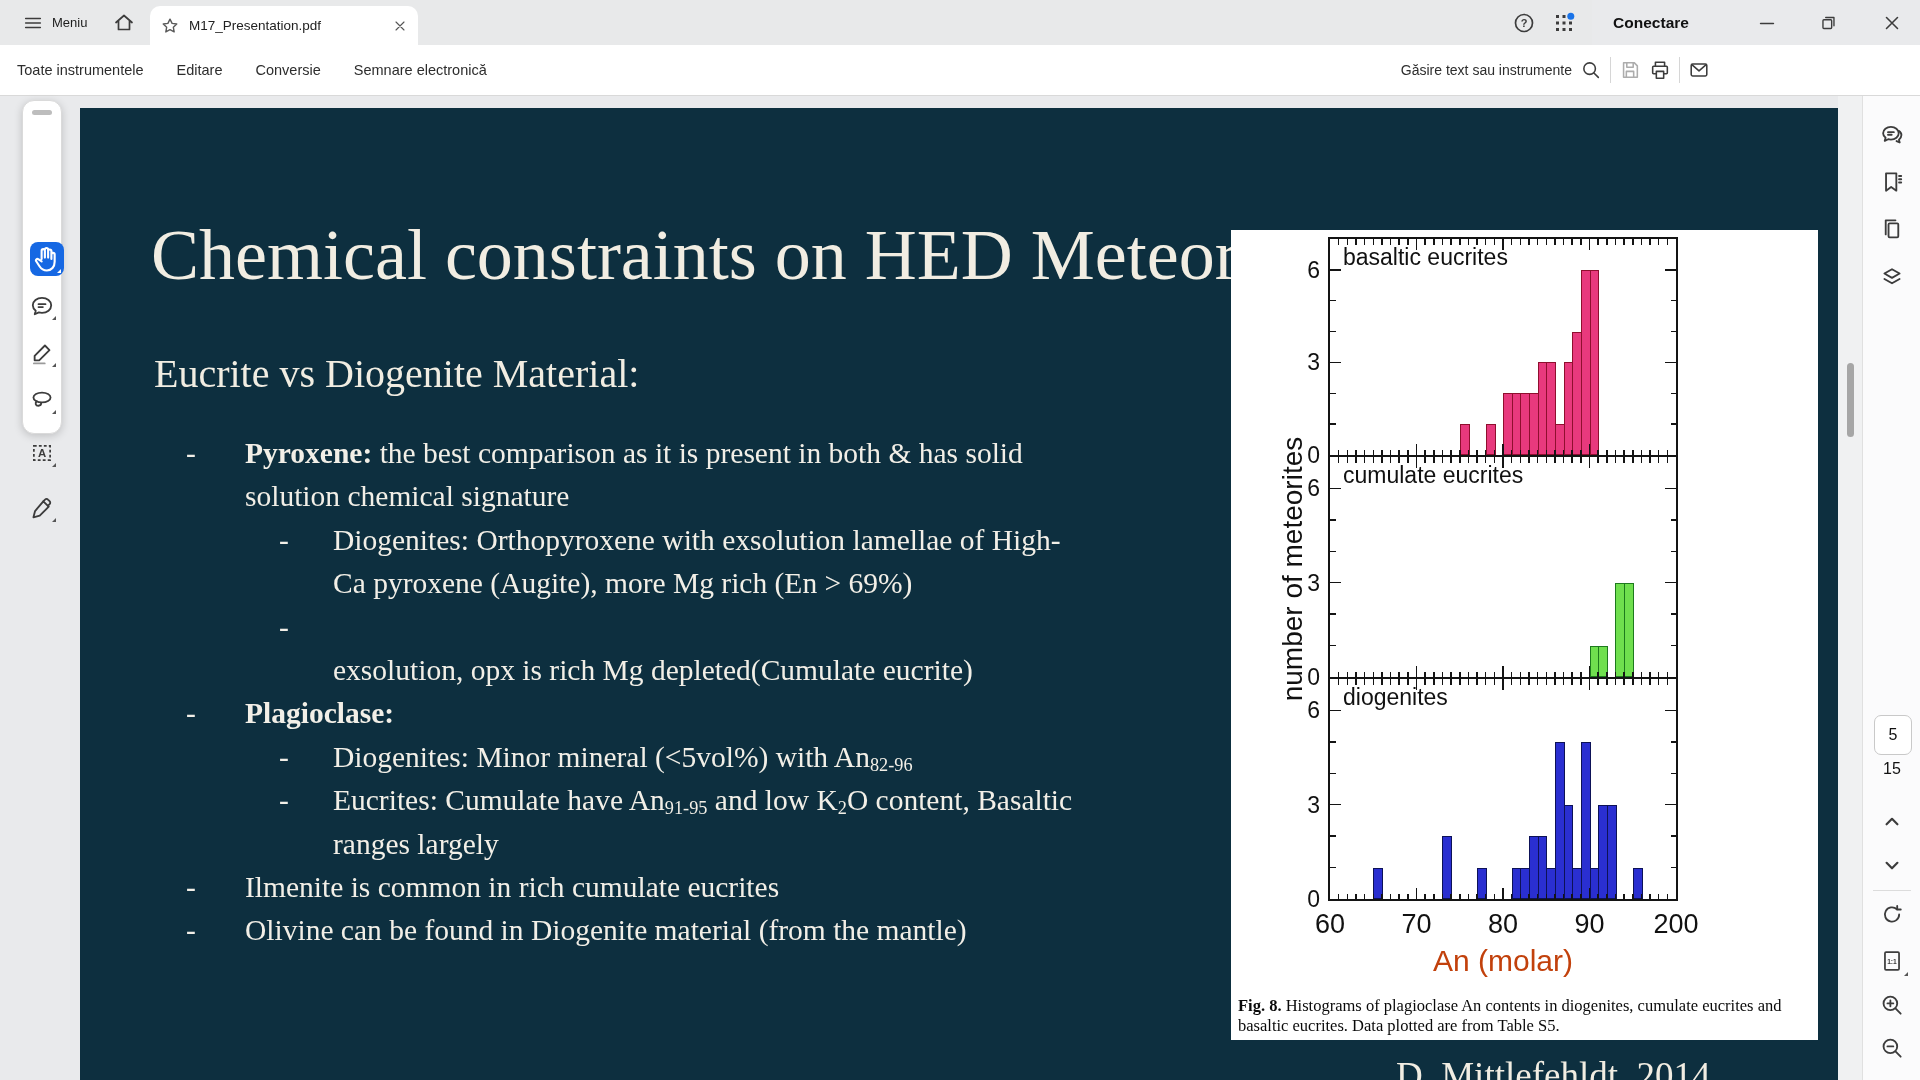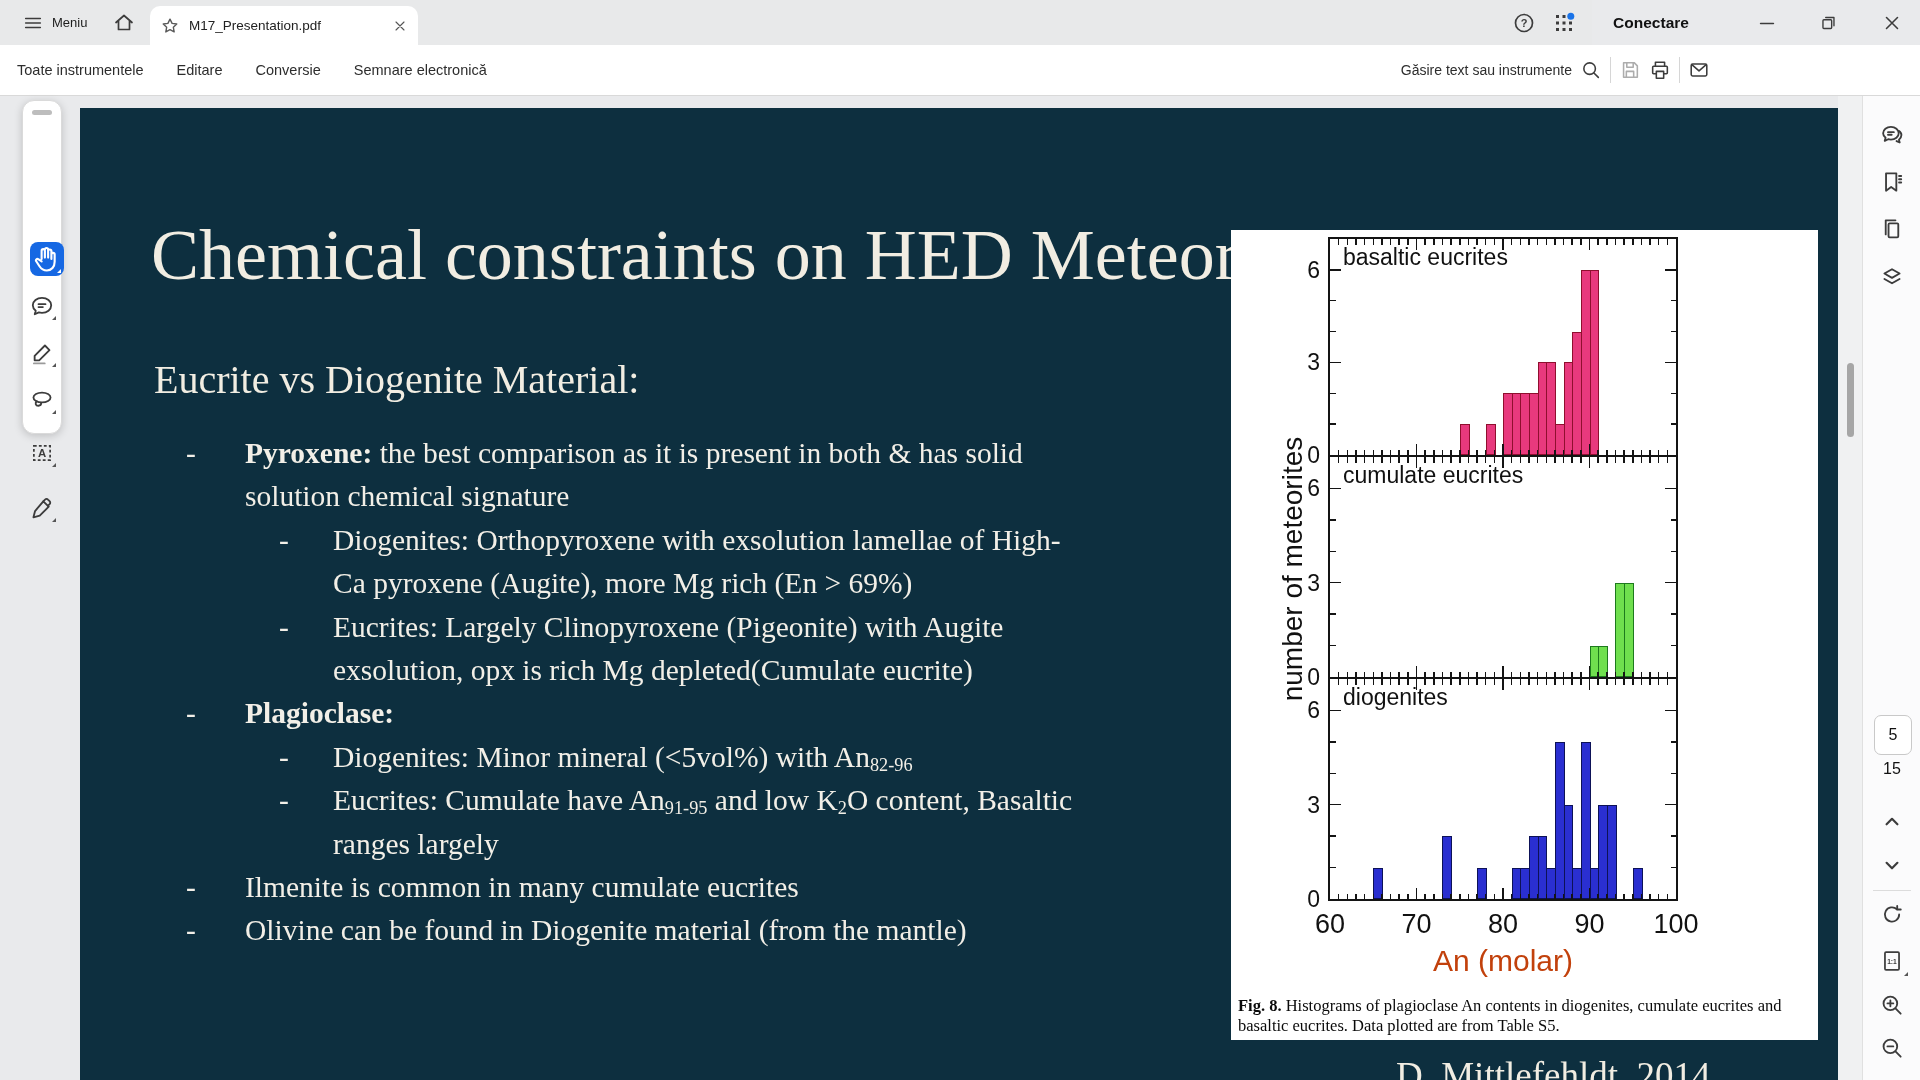--- a/index.html
+++ b/index.html
@@ -195,39 +195,38 @@
         <svg class="ic" width="22" height="22" viewBox="0 0 24 24">
             <rect x="3.5" y="5.5" width="17" height="13" rx="1.5"></rect>
             <path d="M4.5 6.5 12 13l7.5-6.5"></path>
           </svg>
       </span>
     </div>
   </div>
 
   <div id="slide">
     <div id="slide-title" style="position:absolute;left:71px;top:106px;">Chemical constraints on HED Meteorites</div>
-    <div id="slide-sub" style="position:absolute;left:74px;top:248px;">Eucrite vs Diogenite Material:</div>
+    <div id="slide-sub" style="position:absolute;left:74px;top:242px;">Eucrite vs Diogenite Material:</div>
     <div id="bullets" style="position:absolute;left:106px;top:329px;">
         <div class="bline">
           <span class="dash d0">-</span>
           <span class="btxt t0"><span class="bold">Pyroxene:</span><span> the best comparison as it is present in both &amp; has solid</span></span>
         </div>
         <div class="bline">
           <span class="btxt t0"><span>solution chemical signature</span></span>
         </div>
         <div class="bline">
           <span class="dash d1">-</span>
           <span class="btxt t1"><span>Diogenites: Orthopyroxene with exsolution lamellae of High-</span></span>
         </div>
         <div class="bline">
           <span class="btxt t1"><span>Ca pyroxene (Augite), more Mg rich (En &gt; 69%)</span></span>
         </div>
         <div class="bline">
           <span class="dash d1">-</span>
-          <span class="btxt t1"><span> Eucrites: Largely Clinopyroxene (Pigeonite) with Augite</span></span>
         </div>
         <div class="bline">
           <span class="btxt t1"><span>exsolution, opx is rich Mg depleted(Cumulate eucrite)</span></span>
         </div>
         <div class="bline">
           <span class="dash d0">-</span>
           <span class="btxt t0"><span class="bold">Plagioclase:</span></span>
         </div>
         <div class="bline">
           <span class="dash d1">-</span>
@@ -235,21 +234,21 @@
         </div>
         <div class="bline">
           <span class="dash d1">-</span>
           <span class="btxt t1"><span>Eucrites: Cumulate have An</span><span class="subsc">91-95</span><span> and low K</span><span class="subsc">2</span><span>O content, Basaltic</span></span>
         </div>
         <div class="bline">
           <span class="btxt t1"><span>ranges largely</span></span>
         </div>
         <div class="bline">
           <span class="dash d0">-</span>
-          <span class="btxt t0"><span>Ilmenite is common in many cumulate eucrites</span></span>
+          <span class="btxt t0"><span>Ilmenite is common in rich cumulate eucrites</span></span>
         </div>
         <div class="bline">
           <span class="dash d0">-</span>
           <span class="btxt t0"><span>Olivine can be found in Diogenite material (from the mantle)</span></span>
         </div>
       </div>
     <div id="attribution" style="position:absolute;left:1316px;top:946px;">D. Mittlefehldt, 2014</div>
   </div>
 
   <div id="figure">
@@ -577,21 +576,21 @@
         <div class="tky" style="top: 30.6786px; width: 11px; right: 0px;"></div>
         <div class="ylab" style="top: 206px;">0</div>
         <div class="ylab" style="top: 111.714px;">3</div>
         <div class="ylab" style="top: 17.4286px;">6</div>
         <div class="pname">diogenites</div>
       </div>
       <div class="xnum" style="left: 64px;">60</div>
       <div class="xnum" style="left: 150.5px;">70</div>
       <div class="xnum" style="left: 237px;">80</div>
       <div class="xnum" style="left: 323.5px;">90</div>
-      <div class="xnum" style="left: 410px;">100</div>
+      <div class="xnum" style="left: 410px;">200</div>
     </div>
 
   <div id="ltools">
     <div class="handle"></div>
     <div id="tool-hand">
       <svg width="34" height="34" viewBox="0 0 24 24" style="stroke:#fff;fill:none;stroke-width:1.5;stroke-linecap:round;stroke-linejoin:round;">
         <path d="M8.2 12V6.2a1.15 1.15 0 0 1 2.3 0V11m0-5.6a1.15 1.15 0 0 1 2.3 0V11m0-4.6a1.15 1.15 0 0 1 2.3 0V12m0-3.2a1.15 1.15 0 0 1 2.3 0v5.1c0 3.6-2.2 6.2-5.5 6.2-2.5 0-3.9-1-5.2-3l-2.3-3.5c-.6-.9.4-2 1.4-1.5l2.4 1.6"></path>
       </svg>
     </div>
     <div class="ltool" style="top:192px;">

